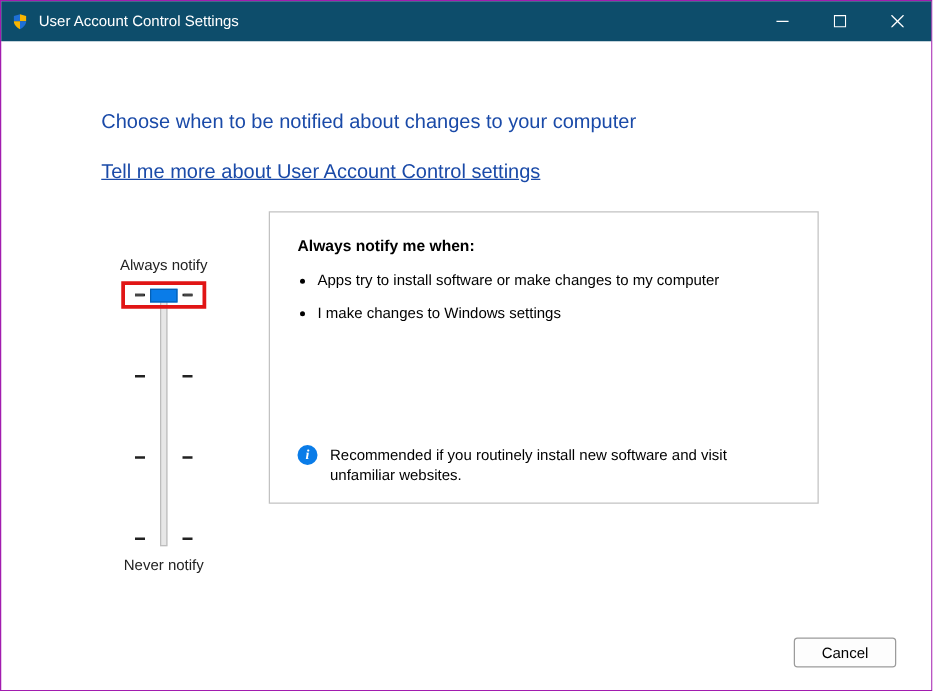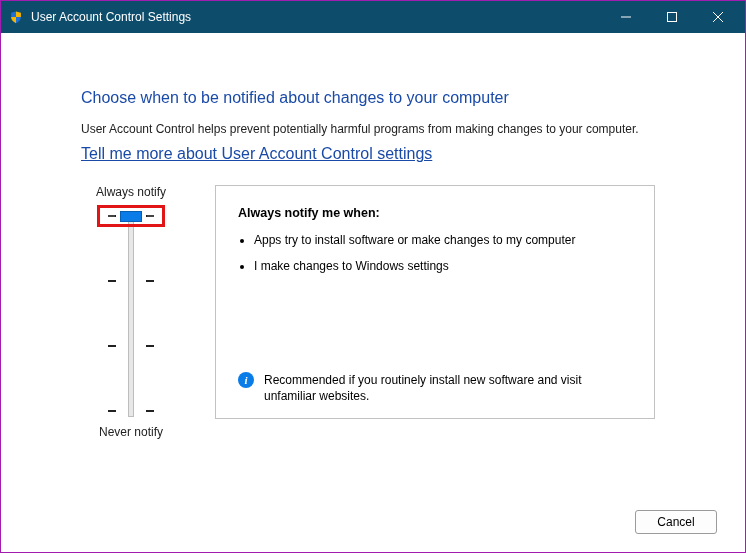--- a/index.html
+++ b/index.html
@@ -10,21 +10,21 @@
     .titlebar .title { flex: 1; font-size: 12px; }
     .titlebar .winbtn { width: 46px; height: 32px; display: flex; align-items: center; justify-content: center; color: #fff; }
     .winbtn svg { display:block; }
     .content { flex: 1; padding: 28px 60px 10px 80px; display: flex; flex-direction: column; }
     .heading { color: #1a4aa8; font-size: 16px; font-weight: 400; margin-bottom: 14px; margin-top: 28px; }
     .desc { color: #222; font-size: 12px; max-width: 560px; line-height: 1.35; }
     .link { color: #1a4aa8; text-decoration: underline; font-size: 16px; display: inline-block; margin-top: 8px; }
     .midrow { display: flex; margin-top: 22px; gap: 34px; align-items:flex-start;}
     .slider-col { width: 100px; display: flex; flex-direction: column; align-items: center; }
     .slider-label-top, .slider-label-bottom { font-size: 12px; color: #222; text-align:center;}
-    .slider-label-top { margin-bottom: 8px;}
+    .slider-label-top { margin-bottom: 8px; margin-top: 36px;}
     .slider-label-bottom { margin-top: 0;}
     .slider-wrap { position: relative; width: 70px; height: 218px; display:flex; justify-content:center;}
     .slider-track { position:absolute; left:50%; transform:translateX(-50%); top:8px; bottom:8px; width:6px; background:#e7e7e7; border:1px solid #bdbdbd;}
     .tick { position:absolute; width:8px; height:2px; background:#222;}
     .tick.l { left:12px; }
     .tick.r { right:12px; }
     .thumb-box{position:absolute; left:50%; transform:translateX(-50%); top:-2px; width:68px; height:22px; border:3px solid #e11515; display:flex; align-items:center; justify-content:center; background:transparent;}
     .thumb { width:22px; height:11px; background:#0a7ce8; border:1px solid #0560b5;}
     .thumb-dash{width:7px;height:2px;background:#444;margin:0 5px;}
     .panel { border:1px solid #c2c2c2; width: 440px; height: 234px; padding: 20px 6px 14px 22px; display:flex; flex-direction:column; }
@@ -69,21 +69,20 @@
     <div class="winbtn">
         <svg width="10" height="10">
           <line x1="0" y1="0" x2="10" y2="10" stroke="#fff" stroke-width="1"></line>
           <line x1="10" y1="0" x2="0" y2="10" stroke="#fff" stroke-width="1"></line>
         </svg>
       </div>
   </div>
 
   <div class="content">
     <div class="heading">Choose when to be notified about changes to your computer</div>
-    <div class="desc">User Account Control helps prevent potentially harmful programs from making changes to your computer.</div>
     <a href="#" class="link">Tell me more about User Account Control settings</a>
 
     <div class="midrow">
 
       <div class="slider-col">
         <div class="slider-label-top">Always notify</div>
         <div class="slider-wrap">
           <div class="slider-track"></div>
           <div class="tick l" style="top:8px"></div>
           <div class="tick r" style="top:8px"></div>

